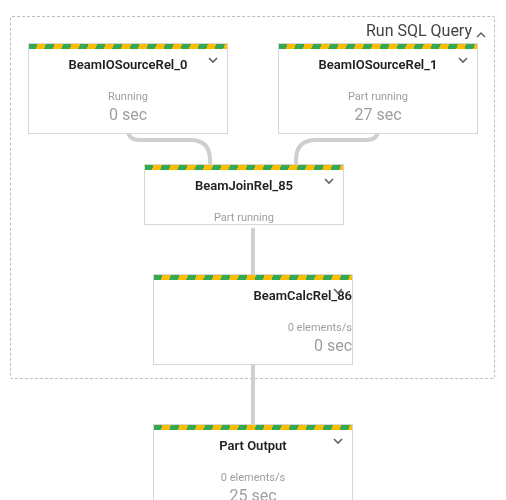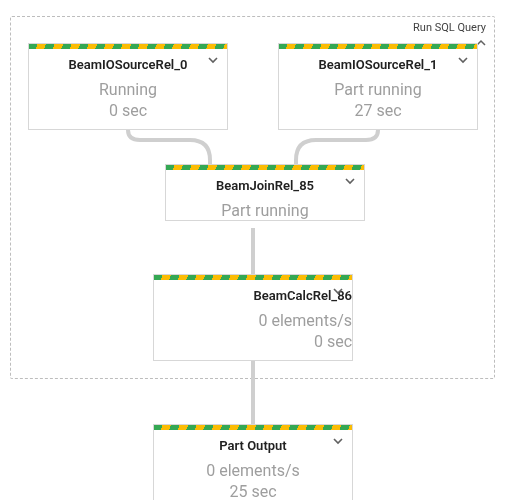--- a/index.html
+++ b/index.html
@@ -17,27 +17,26 @@
     top: 16px;
     width: 485px;
     height: 363px;
     border: 1.5px dashed #bdbdbd;
     border-radius: 2px;
   }
   .outer-label {
     position: absolute;
     top: 4px;
     right: 8px;
-    font-size: 11px;
+    font-size: 16px;
     color: #424242;
     display: flex;
     align-items: flex-end;
     gap: 4px;
     cursor: pointer;
-    flex-direction: column;
   }
   .outer-label svg { display: block; }
   svg.connector {
     position: absolute;
     pointer-events: none;
   }
   .node {
     position: absolute;
     width: 200px;
     background: #ffffff;
@@ -62,23 +61,23 @@
     right: 8px;
     cursor: pointer;
   }
   .node .title {
     font-size: 13px;
     font-weight: 600;
     color: #212121;
     margin-top: 8px;
   }
   .node .sub {
-    font-size: 16px;
+    font-size: 11px;
     color: #9e9e9e;
-    margin-top: 8px;
+    margin-top: 18px;
   }
   .node .sub2 {
     font-size: 16px;
     color: #9e9e9e;
     margin-top: 2px;
     margin-bottom: 9px;
   }
   .chev svg { display: block; }
 </style>
 </head>
@@ -125,21 +124,21 @@
   <div class="chev">
     <svg width="12" height="12" viewBox="0 0 12 12">
         <path d="M2 4 L6 8 L10 4" fill="none" stroke="#616161" stroke-width="1.6"></path>
       </svg>
   </div>
   <div class="title">BeamIOSourceRel_1</div>
   <div class="sub">Part running</div>
   <div class="sub2">27 sec</div>
 </div>
 
-<div class="node" style="left:165px; top:165px;">
+<div class="node" style="left:144px; top:165px;">
   <div class="stripe"></div>
   <div class="chev">
     <svg width="12" height="12" viewBox="0 0 12 12">
         <path d="M2 4 L6 8 L10 4" fill="none" stroke="#616161" stroke-width="1.6"></path>
       </svg>
   </div>
   <div class="title">BeamJoinRel_85</div>
   <div class="sub">Part running</div>
 </div>
 

